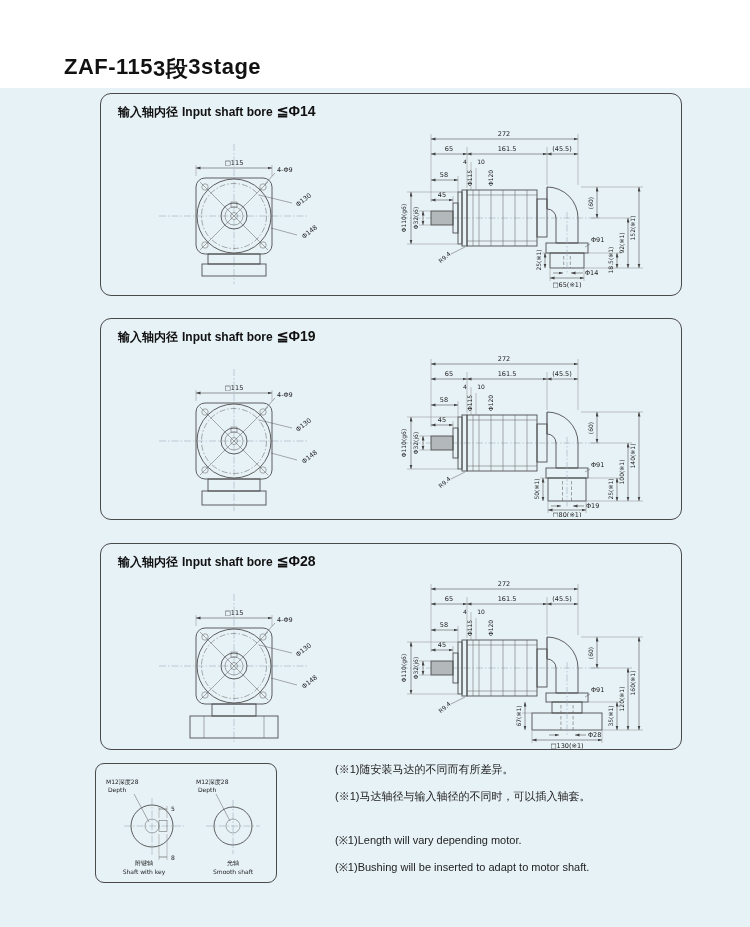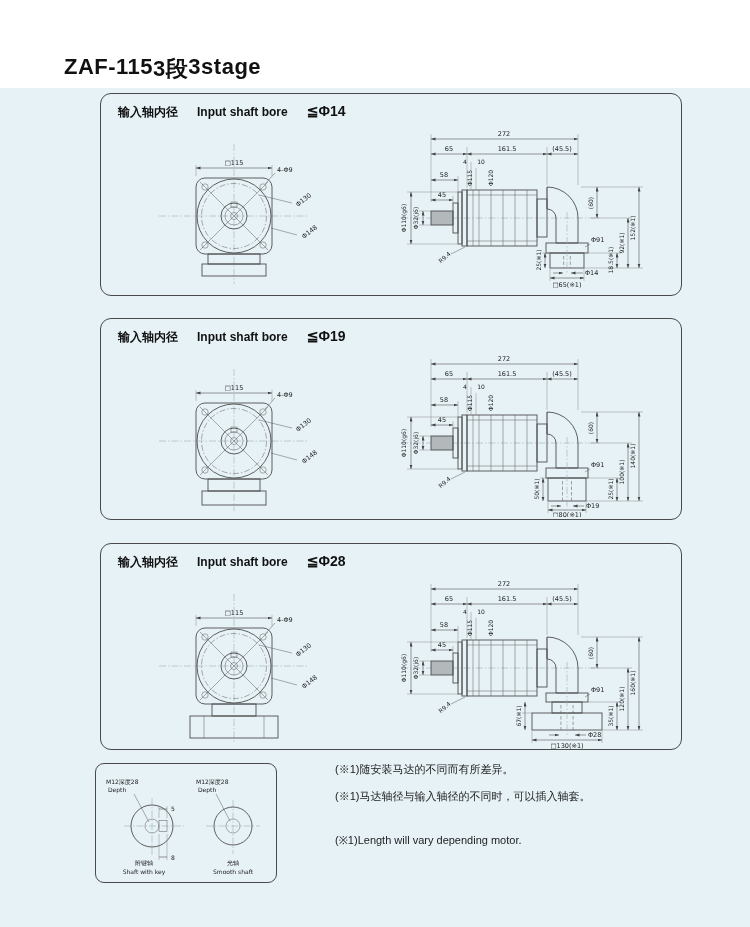--- a/index.html
+++ b/index.html
@@ -7,21 +7,21 @@
        font-family:"Liberation Sans",sans-serif;color:#1a1a1a;overflow:hidden;}
   .blue-bg{position:absolute;left:0;top:88px;width:750px;height:839px;background:#e7f2f7;}
   .title{position:absolute;left:64px;top:54px;font-size:22px;font-weight:bold;
          letter-spacing:.5px;display:flex;gap:0;color:#111;}
   .panel{position:absolute;left:100px;width:580px;border:1.4px solid #4a4a4a;
          border-radius:11px;background:transparent;}
   #panel1{top:93px;height:201px;}
   #panel2{top:318px;height:200px;}
   #panel3{top:543px;height:205px;}
   .panel-header{position:absolute;top:9px;left:17px;font-size:12px;font-weight:bold;
-                display:flex;gap:19px;align-items:baseline;white-space:nowrap;color:#111;}
+                display:flex;gap:4px;align-items:baseline;white-space:nowrap;color:#111;}
   .panel-header .bore{font-size:14px;}
   .draw{position:absolute;left:0;top:22px;}
   
   .ol{fill:none;stroke:#4d4d4d;stroke-width:0.9;}
   .sh{fill:#b3b8ba;stroke:#4d4d4d;stroke-width:0.9;}
   .th{fill:none;stroke:#5a5a5a;stroke-width:0.5;}
   .ext{stroke:#8a8a8a;stroke-width:0.5;}
   .dim{stroke:#555;stroke-width:0.6;fill:none;}
   .cl{stroke:#9aabb3;stroke-width:0.55;stroke-dasharray:7 2 1.5 2;fill:none;}
   .bd{stroke:#666;stroke-width:0.6;stroke-dasharray:3.5 2;fill:none;}
@@ -456,13 +456,14 @@
       <text class="s" x="137" y="101" text-anchor="middle">光轴</text>
       <text class="s" x="137" y="110" text-anchor="middle">Smooth shaft</text>
     </g>
   </svg>
 </div>
 
 <div class="notes">
   <p>(※1)随安装马达的不同而有所差异。</p>
   <p>(※1)马达轴径与输入轴径的不同时，可以插入轴套。</p>
   <p class="gap">(※1)Length will vary depending motor.</p>
+  <p>(※1)Bushing will be inserted to adapt to motor shaft.</p>
 </div>
 
 </body></html>

